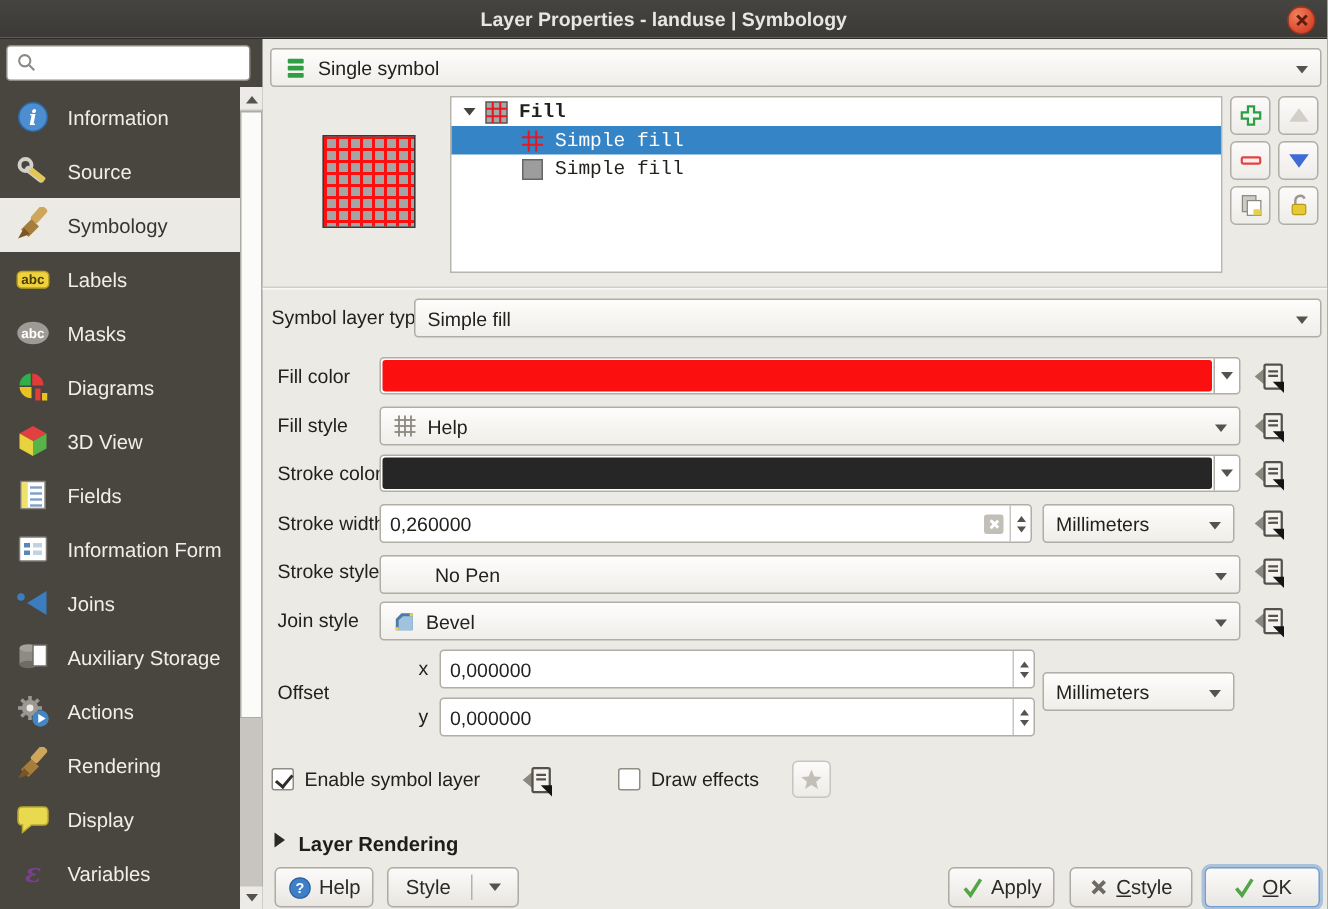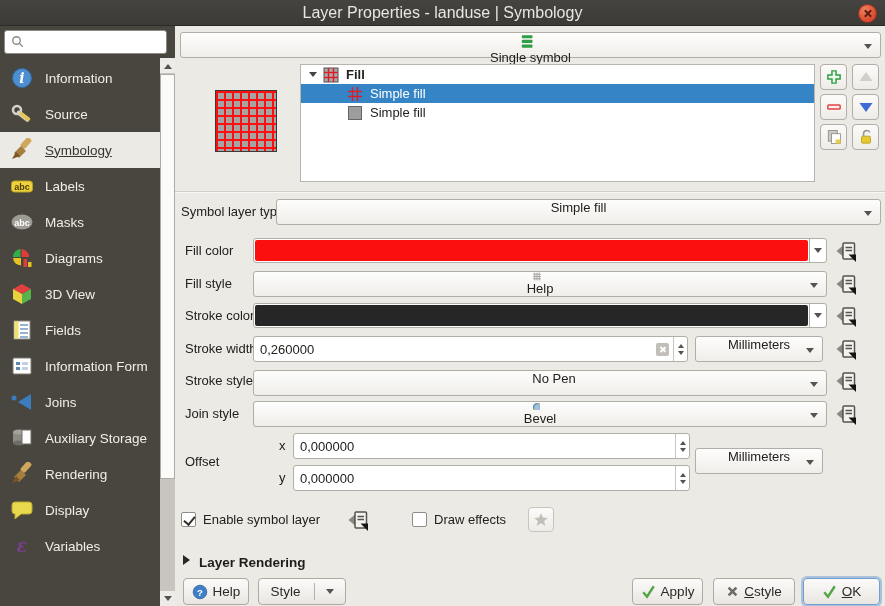--- a/index.html
+++ b/index.html
@@ -4,72 +4,72 @@
 <style>
   * { box-sizing: border-box; margin: 0; padding: 0; }
   html,body { width:885px; height:606px; }
   body { font-family:"Liberation Sans", sans-serif; background:#4a4943; }
   .win { position:relative; width:885px; height:606px; background:#eceae5; overflow:hidden; }
 
   
   .titlebar { position:absolute; left:0; top:0; right:0; height:26px;
     background:linear-gradient(#454440,#3b3a36); border-bottom:1px solid #2c2b27;
     display:flex; align-items:center; justify-content:center; }
-  .title { color:#e8e6e2; font-size:16px; font-weight:normal; }
+  .title { color:#e8e6e2; font-size:13px; font-weight:bold; }
   .close-btn { position:absolute; right:8px; top:4px; width:19px; height:19px; border-radius:50%;
     background:radial-gradient(circle at 35% 30%, #f0805e, #d9482c 70%); border:1px solid #9c3520;
     display:flex; align-items:center; justify-content:center; cursor:pointer; }
   .close-x { position:relative; width:9px; height:9px; }
   .close-x::before,.close-x::after { content:""; position:absolute; left:4px; top:0; width:2px; height:9px; background:#5f1d0e; }
   .close-x::before { transform:rotate(45deg);} .close-x::after { transform:rotate(-45deg);}
 
   
   .sidebar { position:absolute; left:0; top:26px; bottom:0; width:175px; background:#48463f; }
   .search { position:absolute; left:4px; top:4px; width:163px; height:24px; background:#fff;
     border:1px solid #8e8b85; border-radius:3px; display:flex; align-items:center; padding-left:4px; }
   .search input { border:none; outline:none; width:130px; font-size:12px; background:transparent; }
   .side-list { position:absolute; left:0; top:34px; right:15px; }
   .side-item { height:36px; display:flex; align-items:center; padding-left:10px; gap:11px;
     color:#f1eee7; font-size:13.5px; cursor:pointer; }
-  .side-item.sel { background:#eceae5; color:#37352f;text-decoration:underline; }
+  .side-item.sel { background:#eceae5; color:#37352f; }
   .icon24 { width:24px; height:24px; flex:none; }
   
   .sb-scroll { position:absolute; right:0; top:32px; bottom:0; width:15px; background:#c8c5c0; }
   .sb-arrow { position:absolute; left:0; width:15px; height:15px; background:#edebe7; display:flex; align-items:center; justify-content:center; }
   .sb-arrow.up { top:0; } .sb-arrow.down { bottom:0; }
   .tri-up-s { width:0; height:0; border:4px solid transparent; border-bottom:5px solid #55534e; margin-top:-3px; }
   .tri-down-s { width:0; height:0; border:4px solid transparent; border-top:5px solid #55534e; margin-bottom:-3px; }
   .sb-thumb { position:absolute; left:0; top:16px; width:15px; height:405px; background:#fbfbfa; border:1px solid #aeaba5; }
 
   
   .main { position:absolute; left:175px; top:26px; right:0; bottom:0; }
   .lbl { position:absolute; font-size:13px; color:#22211e; line-height:26px; white-space:nowrap; }
   .combo { position:absolute; height:26px; background:linear-gradient(#fdfdfc,#f0eeea);
     border:1px solid #b1ada7; border-radius:3px; display:flex; align-items:center;
-    font-size:13px; color:#22211e; padding:0 8px; cursor:pointer;flex-direction:column; }
+    font-size:13px; color:#22211e; padding:0 8px; cursor:pointer; }
   .combo .arrow { position:absolute; right:8px; top:11px; width:0; height:0;
     border:4px solid transparent; border-top:5px solid #55534e; }
   .spinbox { position:absolute; height:26px; background:#fff; border:1px solid #b1ada7; border-radius:3px; }
   .spinbox input { position:absolute; left:6px; top:1px; right:40px; height:22px; border:none; outline:none;
     font-size:13px; color:#22211e; font-family:Liberation Sans, sans-serif; background:transparent; }
   .spin-ctl { position:absolute; right:0; top:0; bottom:0; width:14px; border-left:1px solid #c9c6c0;
     display:flex; flex-direction:column; align-items:center; justify-content:center; gap:3px; cursor:pointer; }
   .clear-btn { position:absolute; right:18px; top:6px; width:13px; height:13px; background:#c2bfb9; border-radius:2px;
     display:flex; align-items:center; justify-content:center; cursor:pointer; }
   .clear-x { position:relative; width:7px; height:7px; }
   .clear-x::before,.clear-x::after { content:""; position:absolute; left:3px; top:0; width:1.5px; height:7px; background:#fff; }
   .clear-x::before { transform:rotate(45deg);} .clear-x::after { transform:rotate(-45deg);}
   .color-split { position:absolute; height:25px; border:1px solid #b1ada7; border-radius:3px; background:#fff; cursor:pointer; }
   .color-bar { position:absolute; left:1px; top:1px; bottom:1px; right:18px; border-radius:2px; }
   .color-arrow-seg { position:absolute; right:0; top:0; bottom:0; width:17px; border-left:1px solid #b1ada7;
     display:flex; align-items:center; justify-content:center; }
   .sep { position:absolute; left:0; right:0; height:2px; border-top:1px solid #d2cfc9; border-bottom:1px solid #f9f8f6; }
 
   
-  .tree { position:absolute; left:125px; top:38px; width:515px; height:118px; background:#fff; border:1px solid #b8b5af; }
+  .tree { position:absolute; left:125px; top:38px; width:515px; height:118px; background:#fff; border:1px solid #b8b5af;font-family:Liberation Mono, monospace; }
   .tree-row { height:19px; display:flex; align-items:center; font-size:13px; color:#22211e; cursor:pointer; }
   .tree-row.sel { background:#3584c6; color:#fff; }
   .tree-row .exp { width:0; height:0; border:4px solid transparent; border-top:5px solid #44423d; margin:4px 6px 0 8px; }
   .tree-row.root b { font-weight:bold; }
   .ticon { width:16px; height:16px; margin-right:7px; flex:none; }
 
   .sq-btn { position:absolute; width:27px; height:26px; background:linear-gradient(#fcfbfa,#eeecE8);
     border:1px solid #b1ada7; border-radius:4px; display:flex; align-items:center; justify-content:center; cursor:pointer; }
 
   .override { position:absolute; width:27px; height:26px; background:transparent; border:none; cursor:pointer; }
@@ -199,20 +199,38 @@
         <span>Joins</span>
       </div>
       <div class="side-item">
         <svg class="icon24" viewBox="0 0 24 24">
           <rect x="3" y="6" width="12" height="11" fill="#8e8b85"></rect>
           <ellipse cx="9" cy="17" rx="6" ry="2.5" fill="#6f6c66"></ellipse>
           <ellipse cx="9" cy="6" rx="6" ry="2.5" fill="#a5a29c"></ellipse>
           <rect x="12" y="4" width="9" height="14" fill="#fdfdfd" stroke="#6f6c66"></rect>
         </svg>
         <span>Auxiliary Storage</span>
+      </div>
+      <div class="side-item">
+        <svg class="icon24" viewBox="0 0 24 24">
+          <g stroke="#9b9891" stroke-width="2.4">
+            <line x1="10" y1="2" x2="10" y2="5"></line>
+              <line x1="10" y1="15" x2="10" y2="18"></line>
+            <line x1="2" y1="10" x2="5" y2="10"></line>
+              <line x1="15" y1="10" x2="18" y2="10"></line>
+            <line x1="4.3" y1="4.3" x2="6.3" y2="6.3"></line>
+              <line x1="13.7" y1="6.3" x2="15.7" y2="4.3"></line>
+            <line x1="4.3" y1="15.7" x2="6.3" y2="13.7"></line>
+          </g>
+          <circle cx="10" cy="10" r="5.5" fill="#9b9891"></circle>
+            <circle cx="10" cy="10" r="2.3" fill="#ecebe8"></circle>
+          <circle cx="17" cy="17" r="5.5" fill="#4286c6"></circle>
+            <polygon points="15.5,14 20.5,17 15.5,20" fill="#fff"></polygon>
+        </svg>
+        <span>Actions</span>
       </div>
       <div class="side-item">
         <svg class="icon24" viewBox="0 0 24 24">
           <rect x="13" y="-1" width="6" height="12" rx="2" transform="rotate(42 16 5)" fill="#cfa75c"></rect>
           <polygon points="4,15 11,8 16,13 9,20" fill="#a57e3e"></polygon>
           <polygon points="2,21 6,14 10,18" fill="#7c5527"></polygon>
         </svg>
         <span>Rendering</span>
       </div>
       <div class="side-item">

